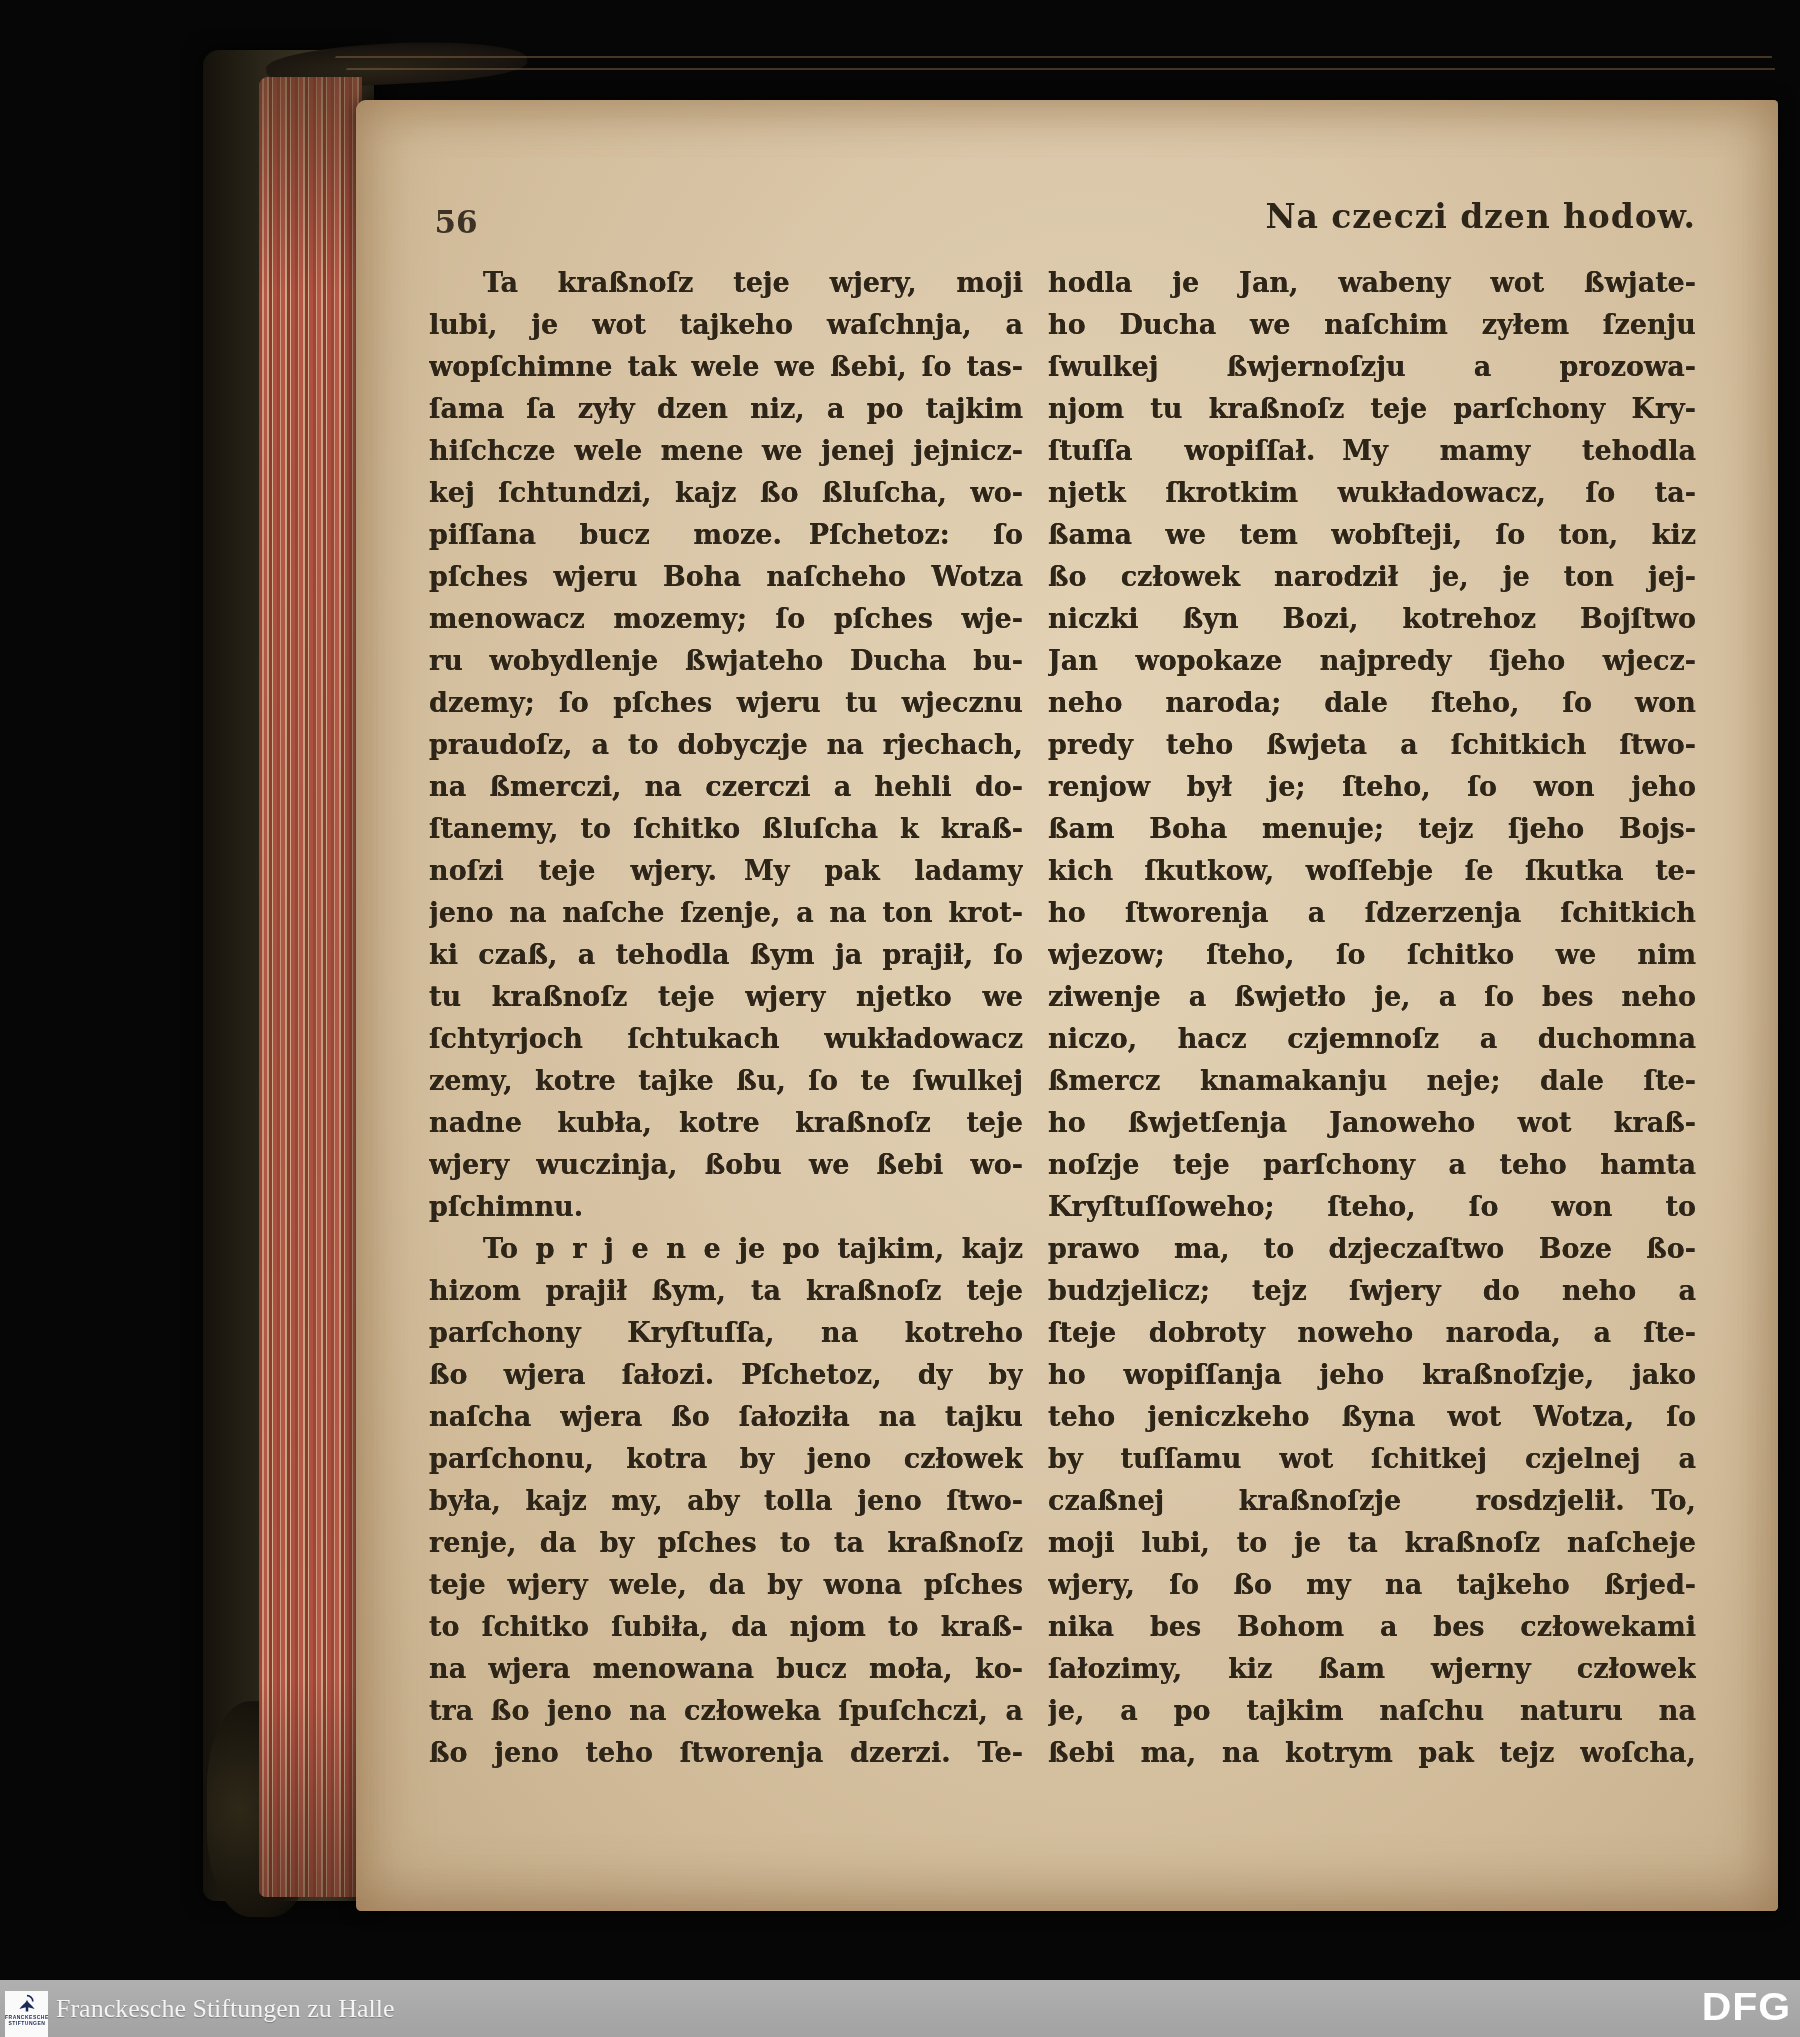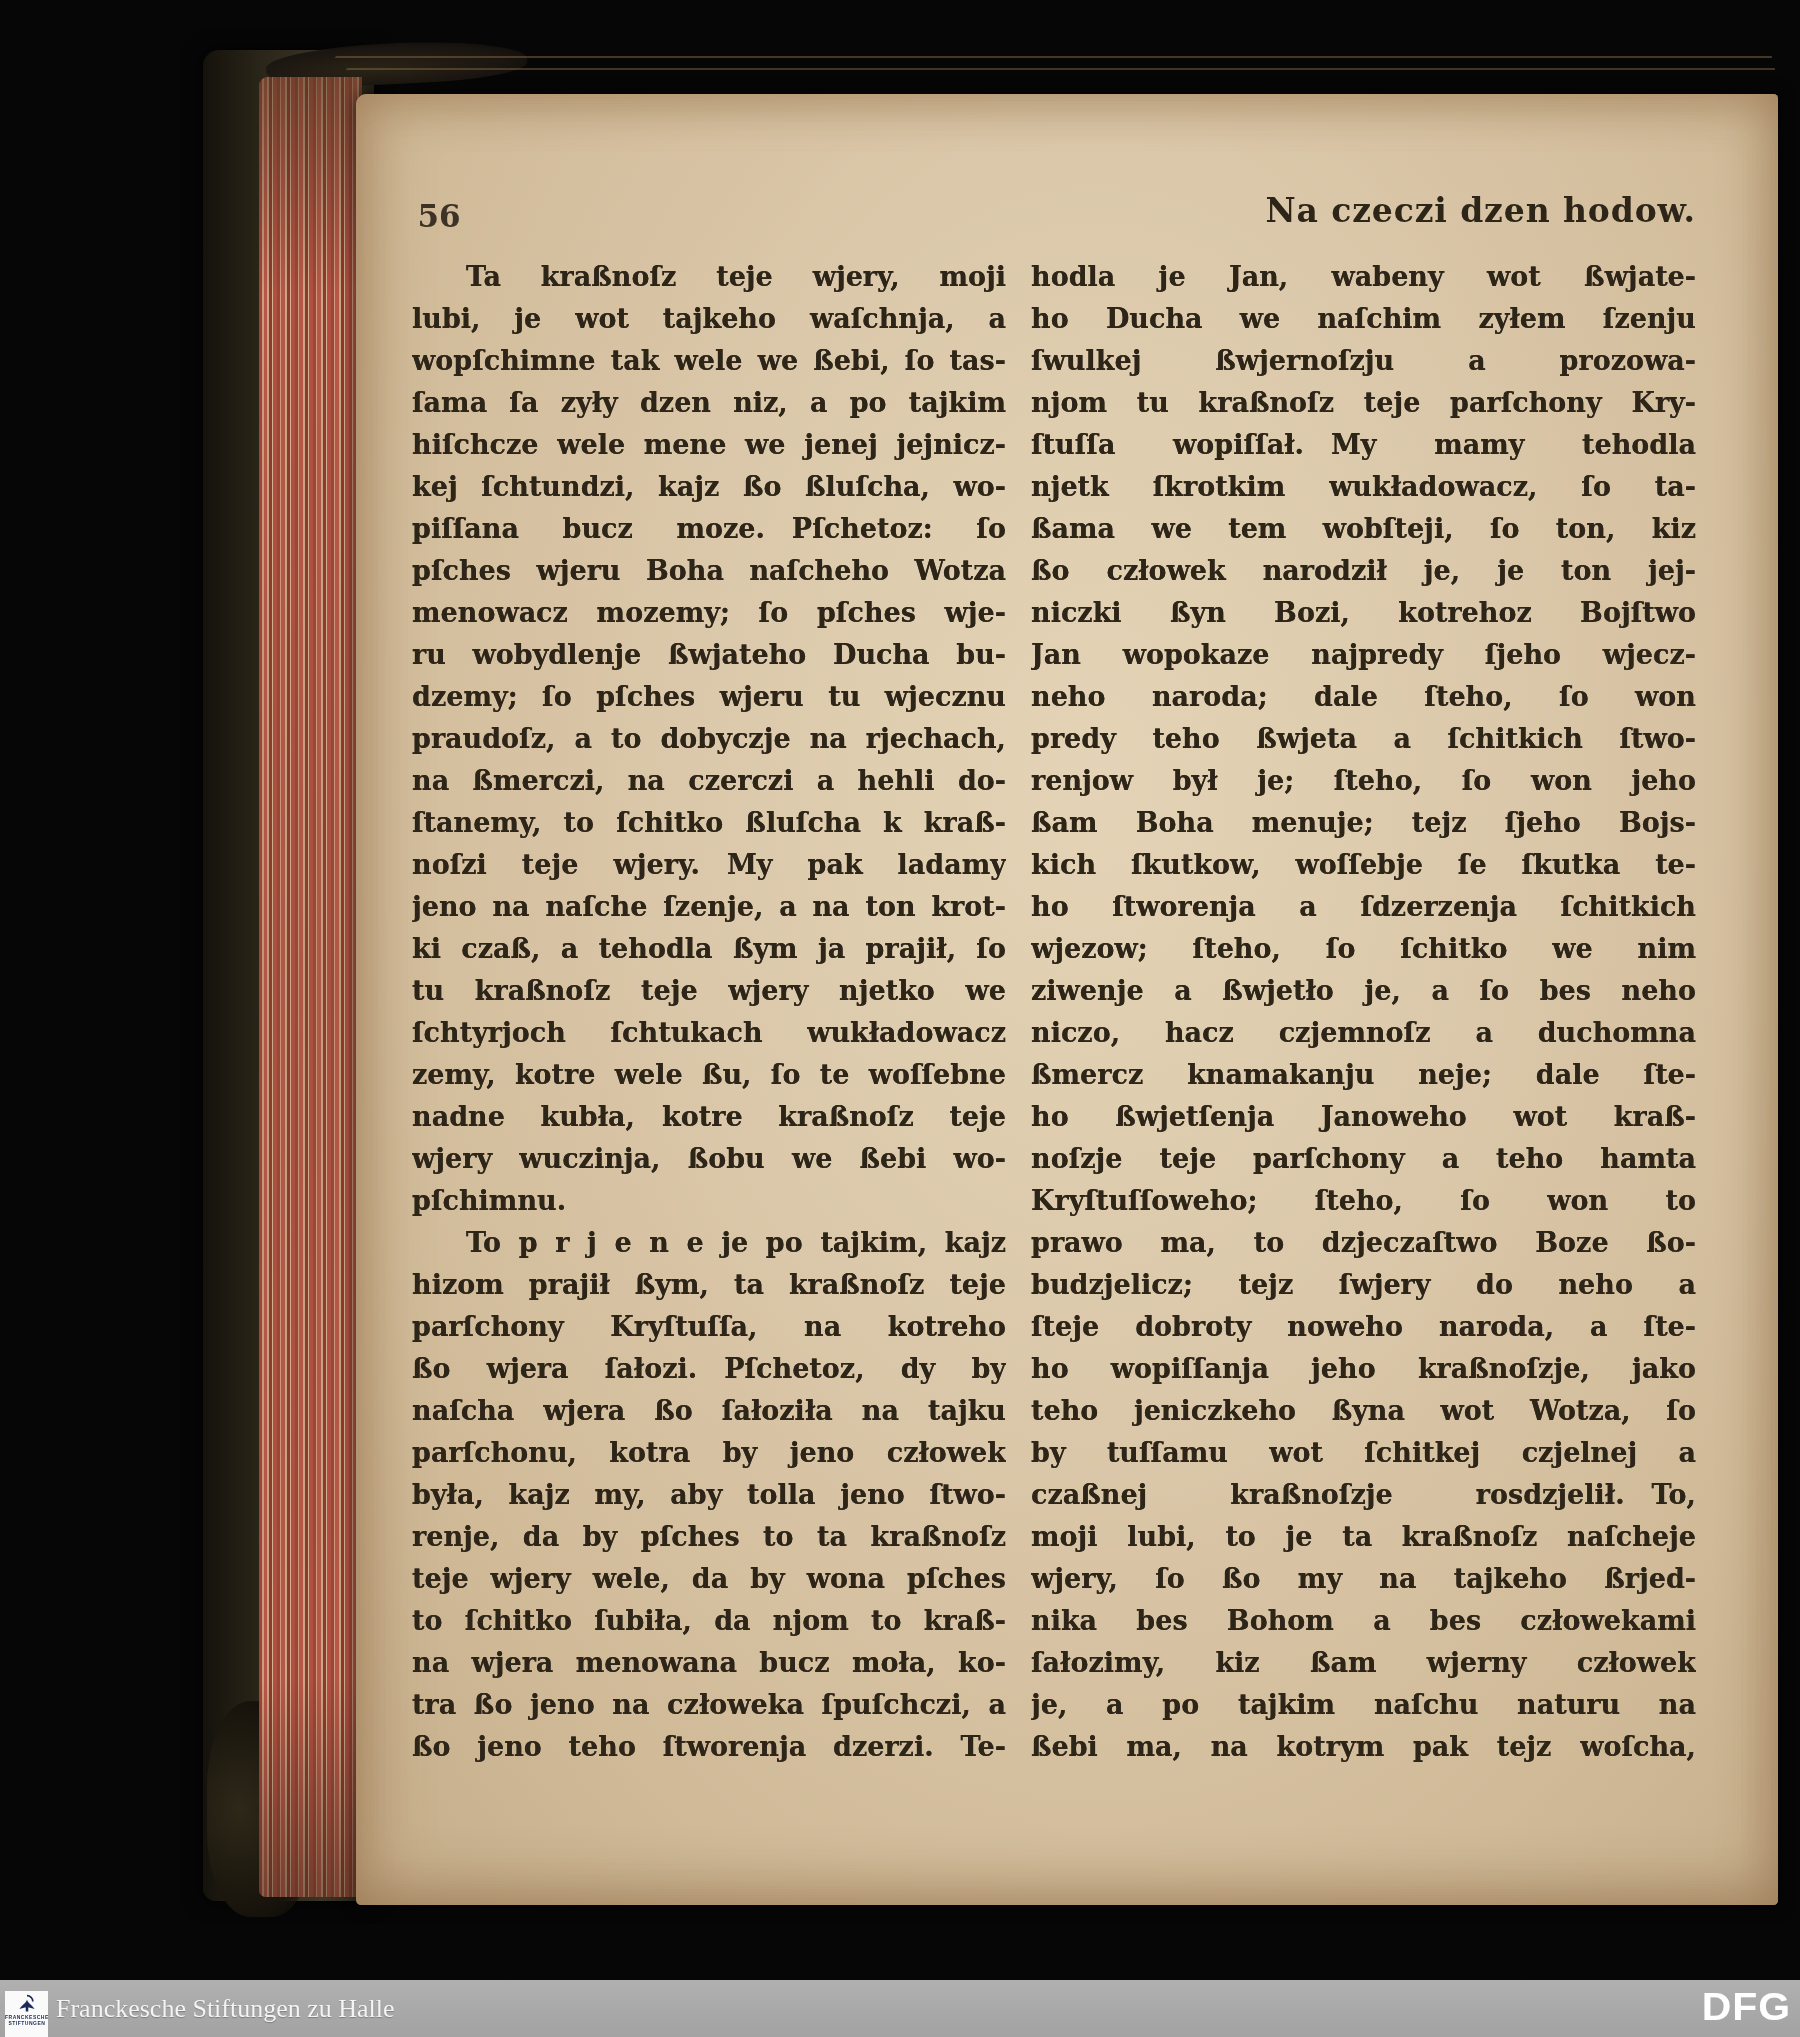--- a/index.html
+++ b/index.html
@@ -27,30 +27,30 @@
     background:linear-gradient(180deg,rgba(70,50,30,.55) 0%,rgba(70,50,30,0) 12%,
       rgba(120,90,60,.12) 50%,rgba(70,50,30,0) 88%,rgba(60,40,25,.5) 100%);}
 
   
   .edge-line{position:absolute;height:0;border-top:2.7px solid rgba(125,95,62,.55);
     border-radius:12.6px 2.7px 0 0;}
   .edge-line.l1{left:335px;top:56px;width:1437px;}
   .edge-line.l2{left:346px;top:68px;width:1429px;border-top-color:rgba(140,110,75,.45);}
 
   
-  .page{position:absolute;left:356px;top:94px;width:1422px;height:1811px;
+  .page{position:absolute;left:356px;top:100px;width:1422px;height:1811px;
     border-radius:10.8px 4.5px 4.5px 5.4px;
     background:radial-gradient(ellipse at 52% 38%,#e4d3b6 0%,#dbc8aa 40%,#d0ba98 75%,#c5ad8a 100%);
     box-shadow:inset -20px 0 43px rgba(130,95,60,.22),
                inset 0 -25px 50px rgba(130,95,60,.25),
                inset 25px 0 54px rgba(150,110,70,.28),
                inset 0 21.6px 36px rgba(150,115,75,.22),
                0 0 16px rgba(0,0,0,.65);
     box-sizing:border-box;
-    padding:97px 82px 0 56px;
+    padding:97px 82px 0 73px;
     color:#2e2519;}
 
   .head-row{position:relative;height:65px;}
   .page-number{position:absolute;left:5.4px;top:7.2px;font-size:31px;font-weight:bold;color:#3d3226;}
   .running-header{position:absolute;left:0;right:0;top:0;text-align:right;
     font-size:33px;font-weight:bold;letter-spacing:0.9px;color:#2e2519;}
 
   .text-cols{display:flex;gap:25px;}
   .col{font-size:27px;font-weight:bold;line-height:42px;
        text-shadow:0 0 0.5px rgba(46,37,25,.8);}
@@ -107,21 +107,21 @@
           <div class="line">ru wobydlenje ßwjateho Ducha bu-</div>
           <div class="line">dzemy; ſo pſches wjeru tu wjecznu</div>
           <div class="line">praudoſz, a to dobyczje na rjechach,</div>
           <div class="line">na ßmerczi, na czerczi a hehli do-</div>
           <div class="line">ſtanemy, to ſchitko ßluſcha k kraß-</div>
           <div class="line">noſzi teje wjery. My pak ladamy</div>
           <div class="line">jeno na naſche ſzenje, a na ton krot-</div>
           <div class="line">ki czaß, a tehodla ßym ja prajił, ſo</div>
           <div class="line">tu kraßnoſz teje wjery njetko we</div>
           <div class="line">ſchtyrjoch ſchtukach wukładowacz</div>
-          <div class="line">zemy, kotre wele ßu, ſo te woſſebne</div>
+          <div class="line">zemy, kotre tajke ßu, ſo te ſwulkej</div>
           <div class="line">nadne kubła, kotre kraßnoſz teje</div>
           <div class="line">wjery wuczinja, ßobu we ßebi wo-</div>
           <div class="line flush">pſchimnu.</div>
           <div class="line">  To p r j e n e je po tajkim, kajz</div>
           <div class="line">hizom prajił ßym, ta kraßnoſz teje</div>
           <div class="line">parſchony Kryſtuſſa, na kotreho</div>
           <div class="line">ßo wjera ſałozi. Pſchetoz, dy by</div>
           <div class="line">naſcha wjera ßo ſałoziła na tajku</div>
           <div class="line">parſchonu, kotra by jeno człowek</div>
           <div class="line">była, kajz my, aby tolla jeno ſtwo-</div>

